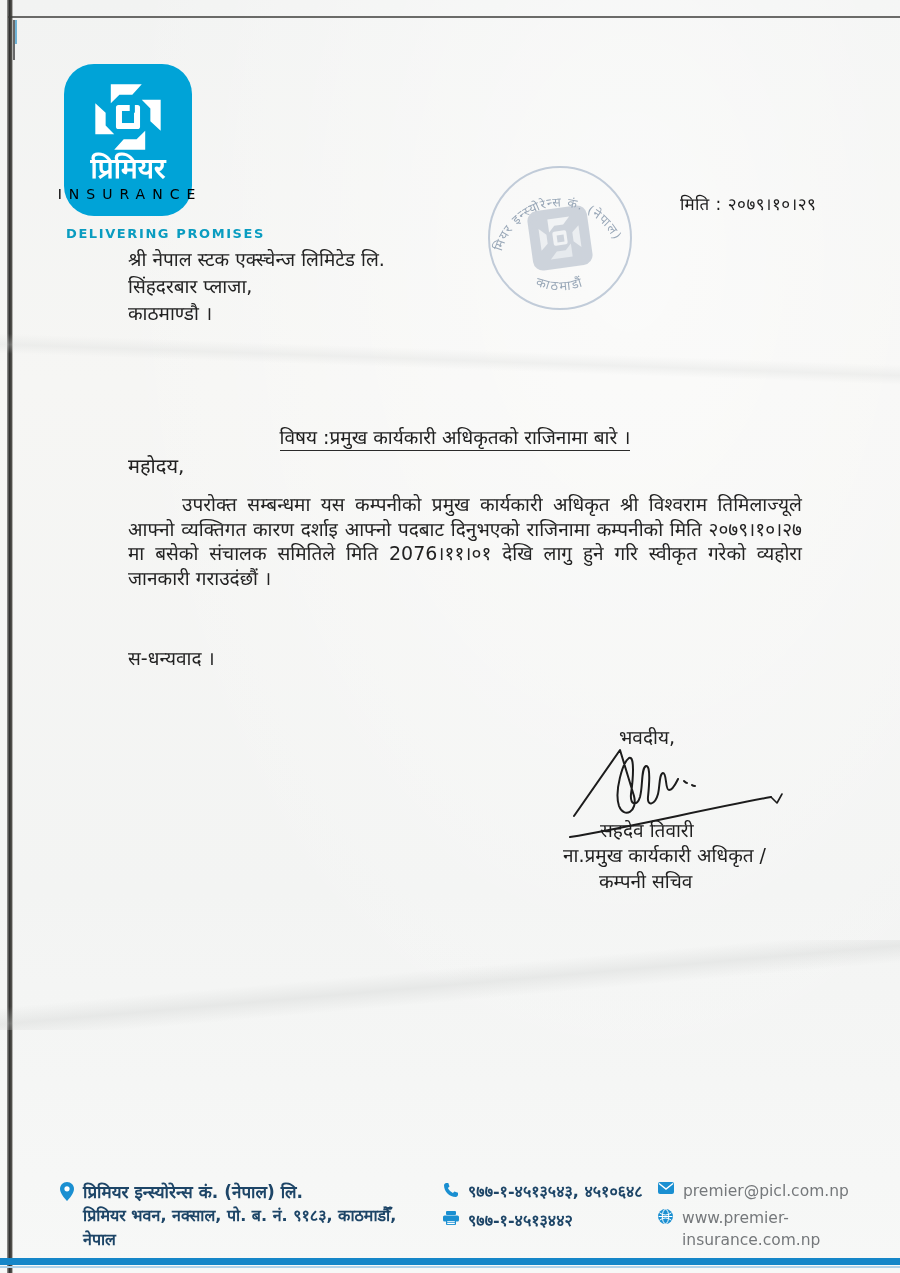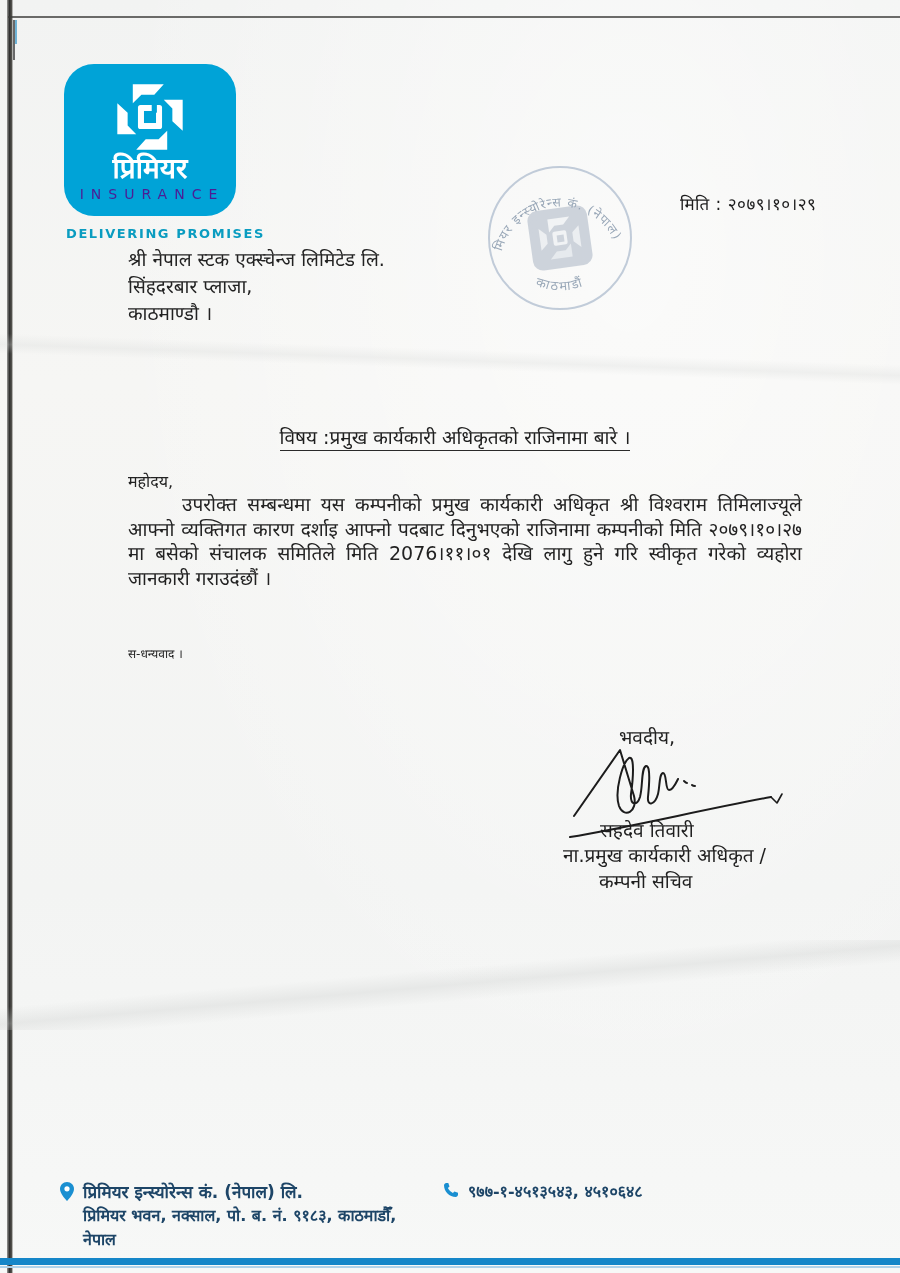--- a/index.html
+++ b/index.html
@@ -15,49 +15,49 @@
   }
 
   
   .scan-left   { position:absolute; left:7px; top:0; bottom:0; width:6px;
                  background:linear-gradient(90deg,#9a9a98, #2f2f2e 40%, #55544f 80%, rgba(120,120,115,0)); }
   .scan-top    { position:absolute; left:8px; right:0; top:16px; height:2px; background:rgba(60,60,58,.75); }
   .scan-tick   { position:absolute; left:15px; top:20px; width:2px; height:24px; background:#6fb3d6; }
   .scan-tick2  { position:absolute; left:13px; top:20px; width:2px; height:40px; background:rgba(70,70,70,.8); }
 
   
-  .logo-box { position:absolute; left:64px; top:64px; width:172px; height:152px;
+  .logo-box { position:absolute; left:64px; top:64px; width:128px; height:152px;
               background:#00a3d7; border-radius:30px; z-index:2;
               display:flex; flex-direction:column; align-items:center; }
   .logo-mark { margin-top:10px; }
   .logo-nepali { color:#fff; font-size:28px; font-weight:bold; line-height:30px; margin-top:-6px; }
-  .logo-english { color:#4c1d95; font-size:14px; letter-spacing:7px; margin-top:2px; text-indent:4px; }
+  .logo-english { color:#000000; font-size:14px; letter-spacing:7px; margin-top:2px; text-indent:4px; }
   .tagline { position:absolute; left:66px; top:226px; color:#0a9cc0; font-weight:bold;
              font-size:13px; letter-spacing:1.6px; z-index:2; }
 
   
   .ref-line  { position:absolute; left:152px; top:181px; font-size:17px; color:#1c1c1c; z-index:3; letter-spacing:.5px; }
   .date-line { position:absolute; left:642px; top:192px; font-size:17px; color:#1c1c1c; z-index:3; letter-spacing:.5px;margin-left:38px; }
 
   
   .stamp { position:absolute; left:478px; top:156px; width:164px; height:164px; opacity:.8; z-index:1; }
 
   
   .recipient { position:absolute; left:128px; top:246px; font-size:19px; color:#222; line-height:27px; }
 
   
   .subject-wrap { position:absolute; left:130px; right:120px; top:424px; text-align:center; }
   .subject { display:inline-block; font-size:19px; color:#1e1e1e; font-weight:500;
              border-bottom:1.6px solid #2a2a2a; padding-bottom:0; }
 
   
-  .salutation { position:absolute; left:128px; top:470px; font-size:16px; color:#222; }
+  .salutation { position:absolute; left:128px; top:452px; font-size:20px; color:#222; }
   .paragraph  { position:absolute; left:128px; top:492px; width:674px; font-size:19px; color:#222;
                 line-height:24.6px; text-align:justify; text-align-last:left; text-indent:54px; }
-  .closing    { position:absolute; left:128px; top:645px; font-size:12px; color:#222; }
+  .closing    { position:absolute; left:128px; top:645px; font-size:19px; color:#222; }
 
   
   .valediction { position:absolute; left:619px; top:724px; font-size:19px; color:#222; }
   .sig-svg     { position:absolute; left:566px; top:740px; z-index:4; pointer-events:none; }
   .sig-name    { position:absolute; left:600px; top:817px; font-size:19px; color:#1e1e1e; }
   .sig-title1  { position:absolute; left:563px; top:842px; font-size:19px; color:#1e1e1e; }
   .sig-title2  { position:absolute; left:599px; top:868px; font-size:19px; color:#1e1e1e; }
 
   
   .footer { position:absolute; left:0; right:0; top:1180px; height:62px; z-index:2; }
@@ -181,21 +181,49 @@
       </div>
     </div>
 
     <div class="f-col col-phone">
       <div class="f-row">
         <svg class="f-icon" width="16" height="16" viewBox="0 0 16 16">
           <path d="M3.2,1 C2.2,1 1,2.2 1,3.2 c0,6.4 5.4,11.8 11.8,11.8 1,0 2.2,-1.2 2.2,-2.2 v-2.1 l-3.6,-1.2 -1.5,1.6 C8,10.2 5.8,8 4.9,6.1 l1.6,-1.5 L5.3,1 Z" fill="#1a8fd1"></path>
         </svg>
         <div class="f-navy2">९७७-१-४५१३५४३, ४५१०६४८</div>
       </div>
+      <div class="f-row">
+        <svg class="f-icon" width="16" height="14" viewBox="0 0 16 14">
+          <rect x="3" y="0" width="10" height="4" rx="1" fill="#1a8fd1"></rect>
+          <rect x="0" y="4.5" width="16" height="6" rx="1.5" fill="#1a8fd1"></rect>
+          <rect x="3" y="9" width="10" height="5" rx="1" fill="#1a8fd1"></rect>
+          <rect x="4.2" y="10.2" width="7.6" height="1.1" fill="#ffffff"></rect>
+          <rect x="4.2" y="12" width="7.6" height="1.1" fill="#ffffff"></rect>
+        </svg>
+        <div class="f-navy2">९७७-१-४५१३४४२</div>
+      </div>
     </div>
 
+    <div class="f-col col-web">
+      <div class="f-row">
+        <svg class="f-icon" width="16" height="12" viewBox="0 0 16 12">
+          <rect x="0" y="0" width="16" height="12" rx="2" fill="#1a8fd1"></rect>
+          <path d="M1,1.5 L8,7 L15,1.5" fill="none" stroke="#ffffff" stroke-width="1.4"></path>
+        </svg>
+        <div class="f-gray">premier@picl.com.np</div>
+      </div>
+      <div class="f-row">
+        <svg class="f-icon" width="15" height="15" viewBox="0 0 15 15">
+          <circle cx="7.5" cy="7.5" r="7.5" fill="#1a8fd1"></circle>
+          <ellipse cx="7.5" cy="7.5" rx="3.2" ry="7.2" fill="none" stroke="#ffffff" stroke-width="1"></ellipse>
+          <line x1="0.6" y1="7.5" x2="14.4" y2="7.5" stroke="#ffffff" stroke-width="1"></line>
+          <path d="M1.6,3.8 a9,9 0 0 0 11.8,0 M1.6,11.2 a9,9 0 0 1 11.8,0" fill="none" stroke="#ffffff" stroke-width="1"></path>
+        </svg>
+        <div class="f-gray">www.premier-insurance.com.np</div>
+      </div>
+    </div>
 
   </div>
 
   <div class="bottom-bar"></div>
   <div class="bottom-bar-l"></div>
 
 </div>
 
 </body></html>

